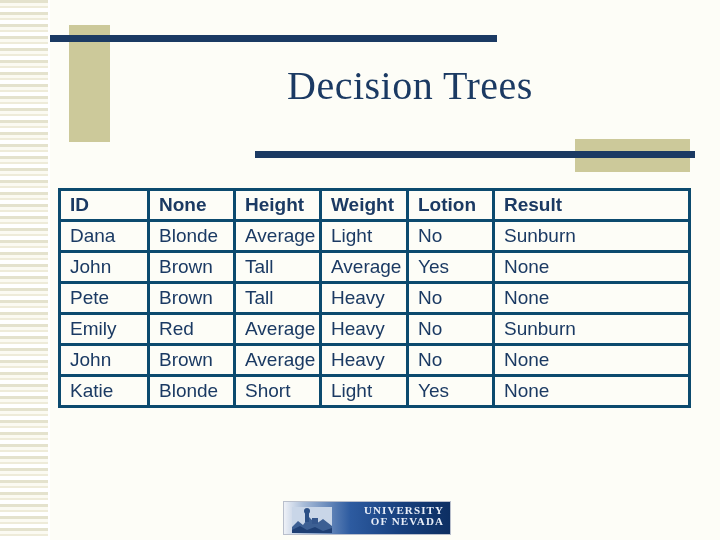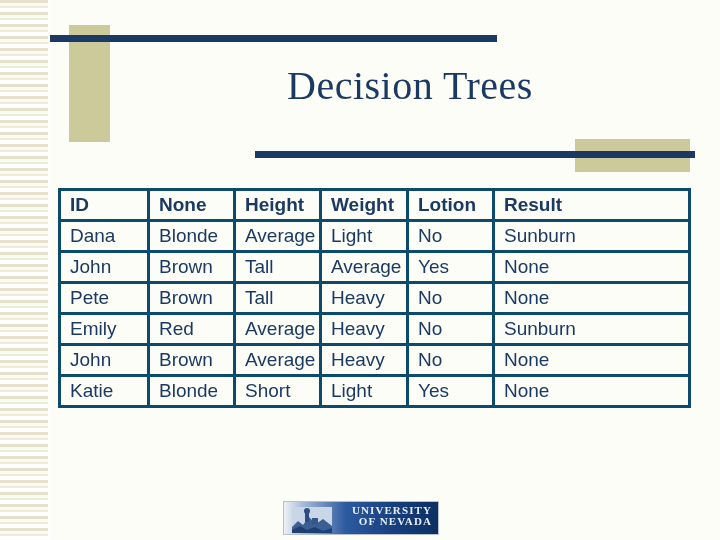--- a/index.html
+++ b/index.html
@@ -102,21 +102,21 @@
   #data-table colgroup col.c1 { width: 86px; }
   #data-table colgroup col.c2 { width: 86px; }
   #data-table colgroup col.c3 { width: 87px; }
   #data-table colgroup col.c4 { width: 86px; }
   #data-table colgroup col.c5 { width: 196px; }
 
   
   #logo {
     position: absolute;
     left: 283px; top: 501px;
-    width: 156px; height: 34px;
+    width: 168px; height: 34px;
     border: 1px solid #b9bfcc;
     background: linear-gradient(to right, #eef1f7 0%, #a8bcd8 12%, #2d5ba0 40%, #17407e 70%, #0d2f63 100%);
     overflow: hidden;
   }
   #logo-seal {
     position: absolute;
     left: 8px; top: 5px;
     width: 40px; height: 26px;
   }
   #logo-text {

